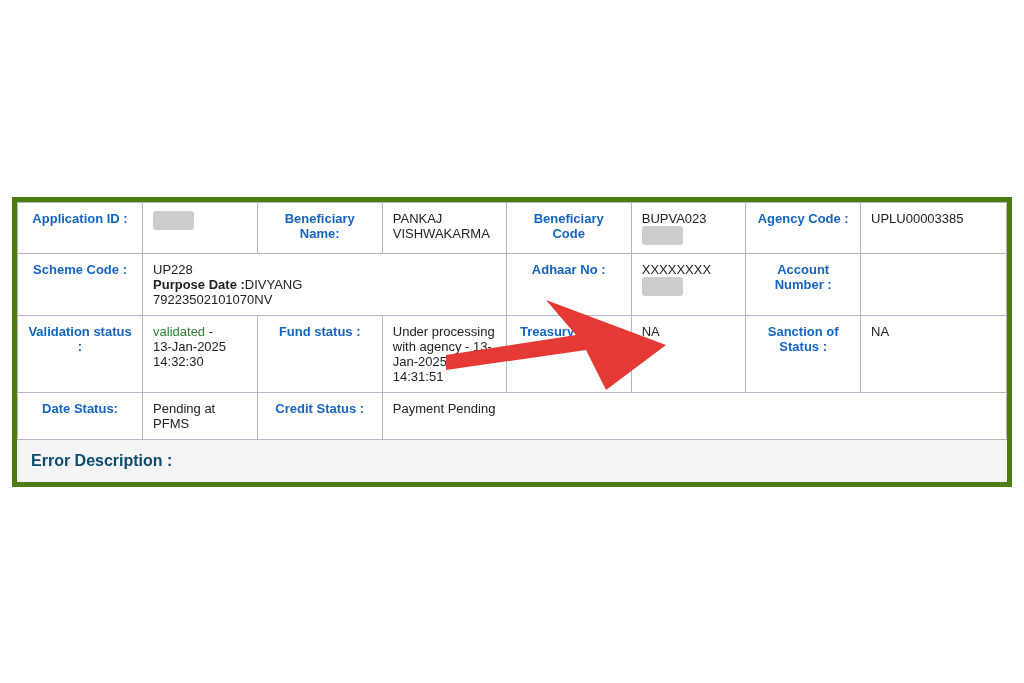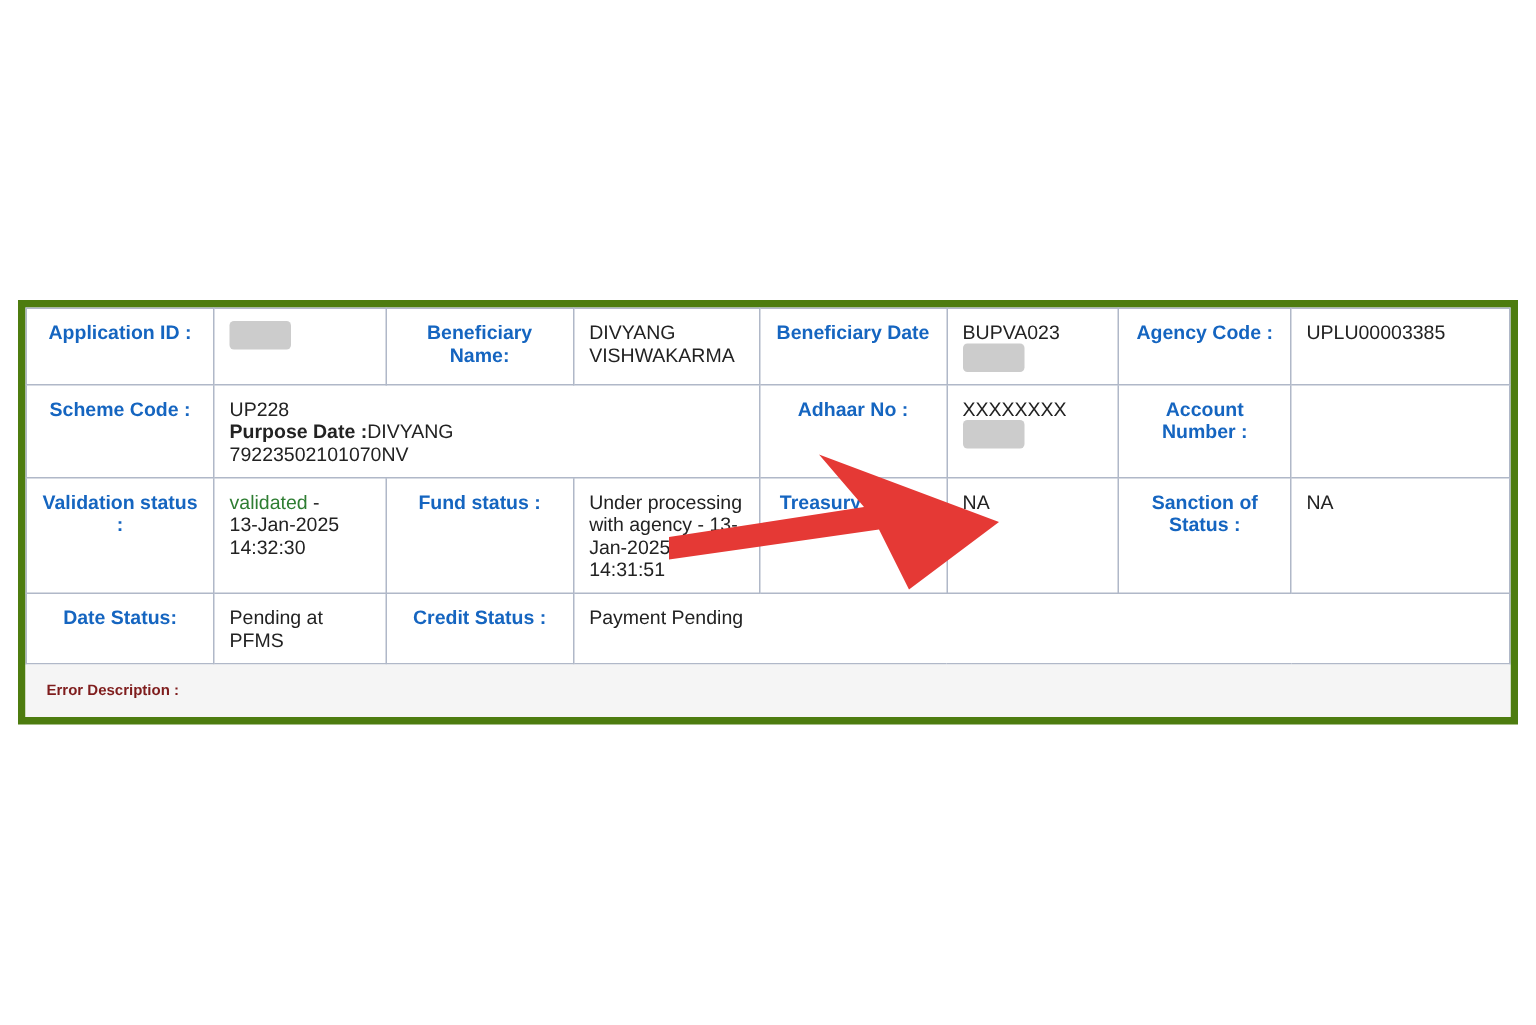--- a/index.html
+++ b/index.html
@@ -44,41 +44,41 @@
       padding: 2px 6px;
       display: inline-block;
     }
     .validated {
       color: #2e7d32;
       font-weight: normal;
     }
     .error-row {
       background: #f5f5f5;
       padding: 12px 14px;
-      color: #7f1d1d;
+      color: #0c4a6e;
       font-weight: 600;
-      font-size: 10px;
+      font-size: 16px;
     }
   </style>
 </head>
 <body>
 
 <div class="container">
   <div class="table-wrapper">
     <table>
 
       <tbody>
           <tr>
         <td class="label" style="width:12%">Application ID :</td>
         <td class="value" style="width:11%">
           <span class="value-blurred">&nbsp;&nbsp;&nbsp;&nbsp;&nbsp;&nbsp;&nbsp;&nbsp;</span>
         </td>
         <td class="label" style="width:12%">Beneficiary Name:</td>
-        <td class="value" style="width:11%">DIVYANG VISHWAKARMA</td>
-        <td class="label" style="width:12%">Beneficiary Date</td>
+        <td class="value" style="width:11%">PANKAJ VISHWAKARMA</td>
+        <td class="label" style="width:12%">Beneficiary Code</td>
         <td class="value" style="width:11%">
           <div>BUPVA023</div>
           <span class="value-blurred">&nbsp;&nbsp;&nbsp;&nbsp;&nbsp;&nbsp;&nbsp;&nbsp;</span>
         </td>
         <td class="label" style="width:11%">Agency Code :</td>
         <td class="value" style="width:14%">UPLU00003385</td>
       </tr>
 
       <tr>
         <td class="label">Scheme Code :</td>

